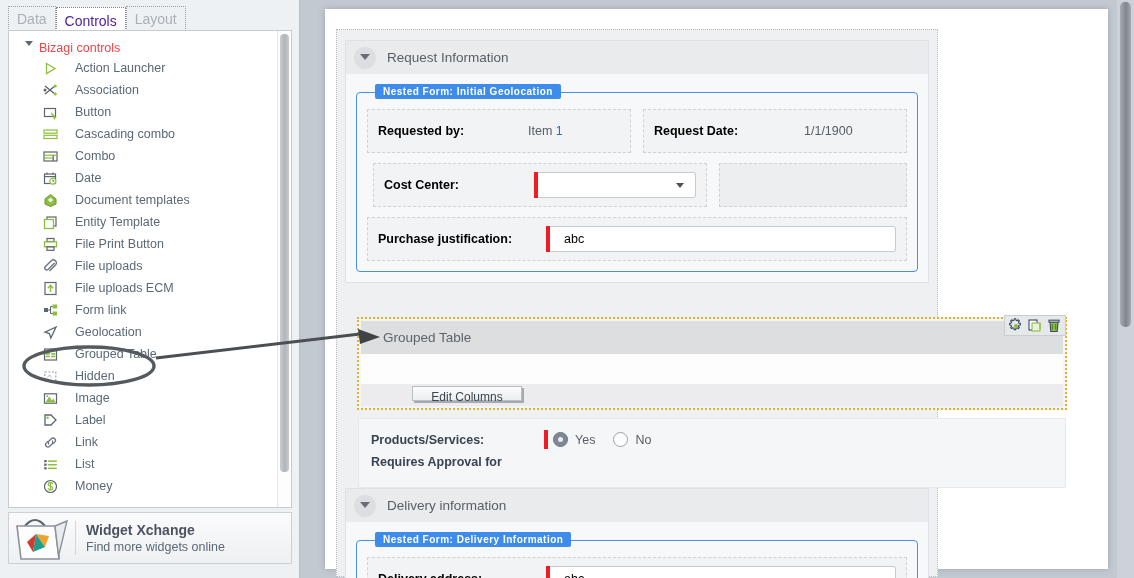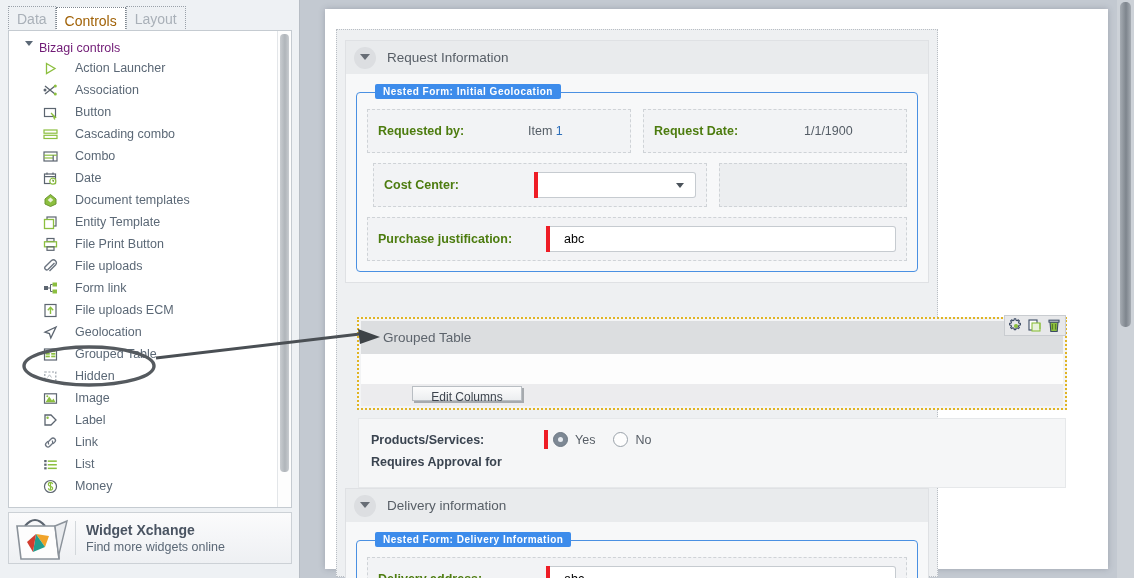--- a/index.html
+++ b/index.html
@@ -24,36 +24,36 @@
   }
   .tab{
     height:25px;line-height:25px;padding:0 8px;
     font-size:14px;color:#a9b0b8;
     border:1px dotted #9aa1a9;border-bottom:none;
     background:#eef1f4;
     box-sizing:border-box;
     white-space:nowrap;
   }
   .tab.active{
-    color:#a16207;background:#ffffff;
+    color:#4c1d95;background:#ffffff;
     border:1px dotted #7d858e;border-bottom:1px solid #fff;
     height:24px;line-height:27px;margin-top:27px;
   }
   #controls-pane{
     position:absolute;left:8px;top:30px;width:284px;height:478px;
     background:#ffffff;border:1px solid #c5cbd1;box-sizing:border-box;
     overflow:hidden;
   }
   #control-list{
     position:absolute;left:0;top:0;right:14px;top:0;bottom:0;
     padding-top:8px;
   }
   .group-head{
     display:flex;align-items:flex-start;gap:6px;
-    padding:2px 0 2px 16px;color:#701a75;font-size:12.5px;
+    padding:2px 0 2px 16px;color:#ef4444;font-size:12.5px;
   }
   .tri{
     width:0;height:0;border-left:4.5px solid transparent;border-right:4.5px solid transparent;
     border-top:5px solid #5b6876;display:inline-block;
   }
   .ctl-item{
     display:flex;align-items:center;gap:17px;
     height:22px;padding-left:34px;color:#5b6876;font-size:12.5px;
     position:relative;
   }
@@ -130,21 +130,21 @@
     background:#3d8ceb;color:#fff;font-size:10px;font-weight:bold;
     letter-spacing:.5px;padding:2px 8px;border-radius:2px;white-space:nowrap;
   }
 
   .fieldrow{display:flex;gap:12px;}
   .fieldcell{
     flex:1;border:1px dashed #cfd3d7;background:#f2f3f5;box-sizing:border-box;
     display:flex;align-items:center;padding:8px 10px;min-height:44px;
   }
   .fieldcell.empty{background:#eceef0;}
-  .flabel{font-size:12.5px;font-weight:bold;color:#4d7c0f;flex:0 0 auto;width:150px;}
+  .flabel{font-size:12.5px;font-weight:bold;color:#000000;flex:0 0 auto;width:150px;}
   .fvalue{font-size:12.5px;color:#555d66;}
   .fvalue .accent{color:#2f6fba;}
 
   .redbar{width:4px;background:#ee1c25;align-self:stretch;flex:0 0 4px;}
   .inputbox{
     flex:1;background:#fff;border:1px solid #c6cbd0;border-left:none;
     border-radius:0 3px 3px 0;height:26px;display:flex;align-items:center;
     padding:0 14px;font-size:12.5px;color:#000000;box-sizing:border-box;
   }
   .combo-wrap{display:flex;width:162px;}
@@ -341,37 +341,37 @@
           <svg width="15" height="15" viewBox="0 0 15 15">
               <path d="M11.5 4 L5 10.5 a2 2 0 0 1 -2.8 -2.8 L8.5 1.5 a3 3 0 0 1 4.2 4.2 L6.5 12" fill="none" stroke="#6b7480" stroke-width="1.4"></path>
             </svg>
         </span>
         <span class="ctl-label">File uploads</span>
       </div>
 
       <div class="ctl-item">
         <span class="ctl-icon">
           <svg width="15" height="15" viewBox="0 0 15 15">
+              <rect x="2" y="1.5" width="11" height="12" fill="none" stroke="#5c6570" stroke-width="1.2"></rect>
+              <path d="M7.5 11 V4.5 M4.8 7.2 L7.5 4.3 L10.2 7.2" fill="none" stroke="#8cbf3f" stroke-width="1.4"></path>
+            </svg>
+        </span>
+        <span class="ctl-label">File uploads ECM</span>
+      </div>
+
+      <div class="ctl-item">
+        <span class="ctl-icon">
+          <svg width="15" height="15" viewBox="0 0 15 15">
               <rect x="1" y="5" width="4" height="4" fill="#5c6570"></rect>
               <rect x="9.5" y="1.5" width="4.5" height="4" fill="#8cbf3f"></rect>
               <rect x="9.5" y="8.5" width="4.5" height="4" fill="#8cbf3f"></rect>
               <path d="M5 7 H7.5 V3.5 H9.5 M7.5 7 V10.5 H9.5" fill="none" stroke="#5c6570" stroke-width="1"></path>
             </svg>
         </span>
         <span class="ctl-label">Form link</span>
-      </div>
-
-      <div class="ctl-item">
-        <span class="ctl-icon">
-          <svg width="15" height="15" viewBox="0 0 15 15">
-              <rect x="2" y="1.5" width="11" height="12" fill="none" stroke="#5c6570" stroke-width="1.2"></rect>
-              <path d="M7.5 11 V4.5 M4.8 7.2 L7.5 4.3 L10.2 7.2" fill="none" stroke="#8cbf3f" stroke-width="1.4"></path>
-            </svg>
-        </span>
-        <span class="ctl-label">File uploads ECM</span>
       </div>
 
       <div class="ctl-item">
         <span class="ctl-icon">
           <svg width="15" height="15" viewBox="0 0 15 15">
               <path d="M13 2 L2 7.2 L6.4 8.6 L7.8 13 Z" fill="none" stroke="#5c6570" stroke-width="1.3"></path>
             </svg>
         </span>
         <span class="ctl-label">Geolocation</span>
       </div>

